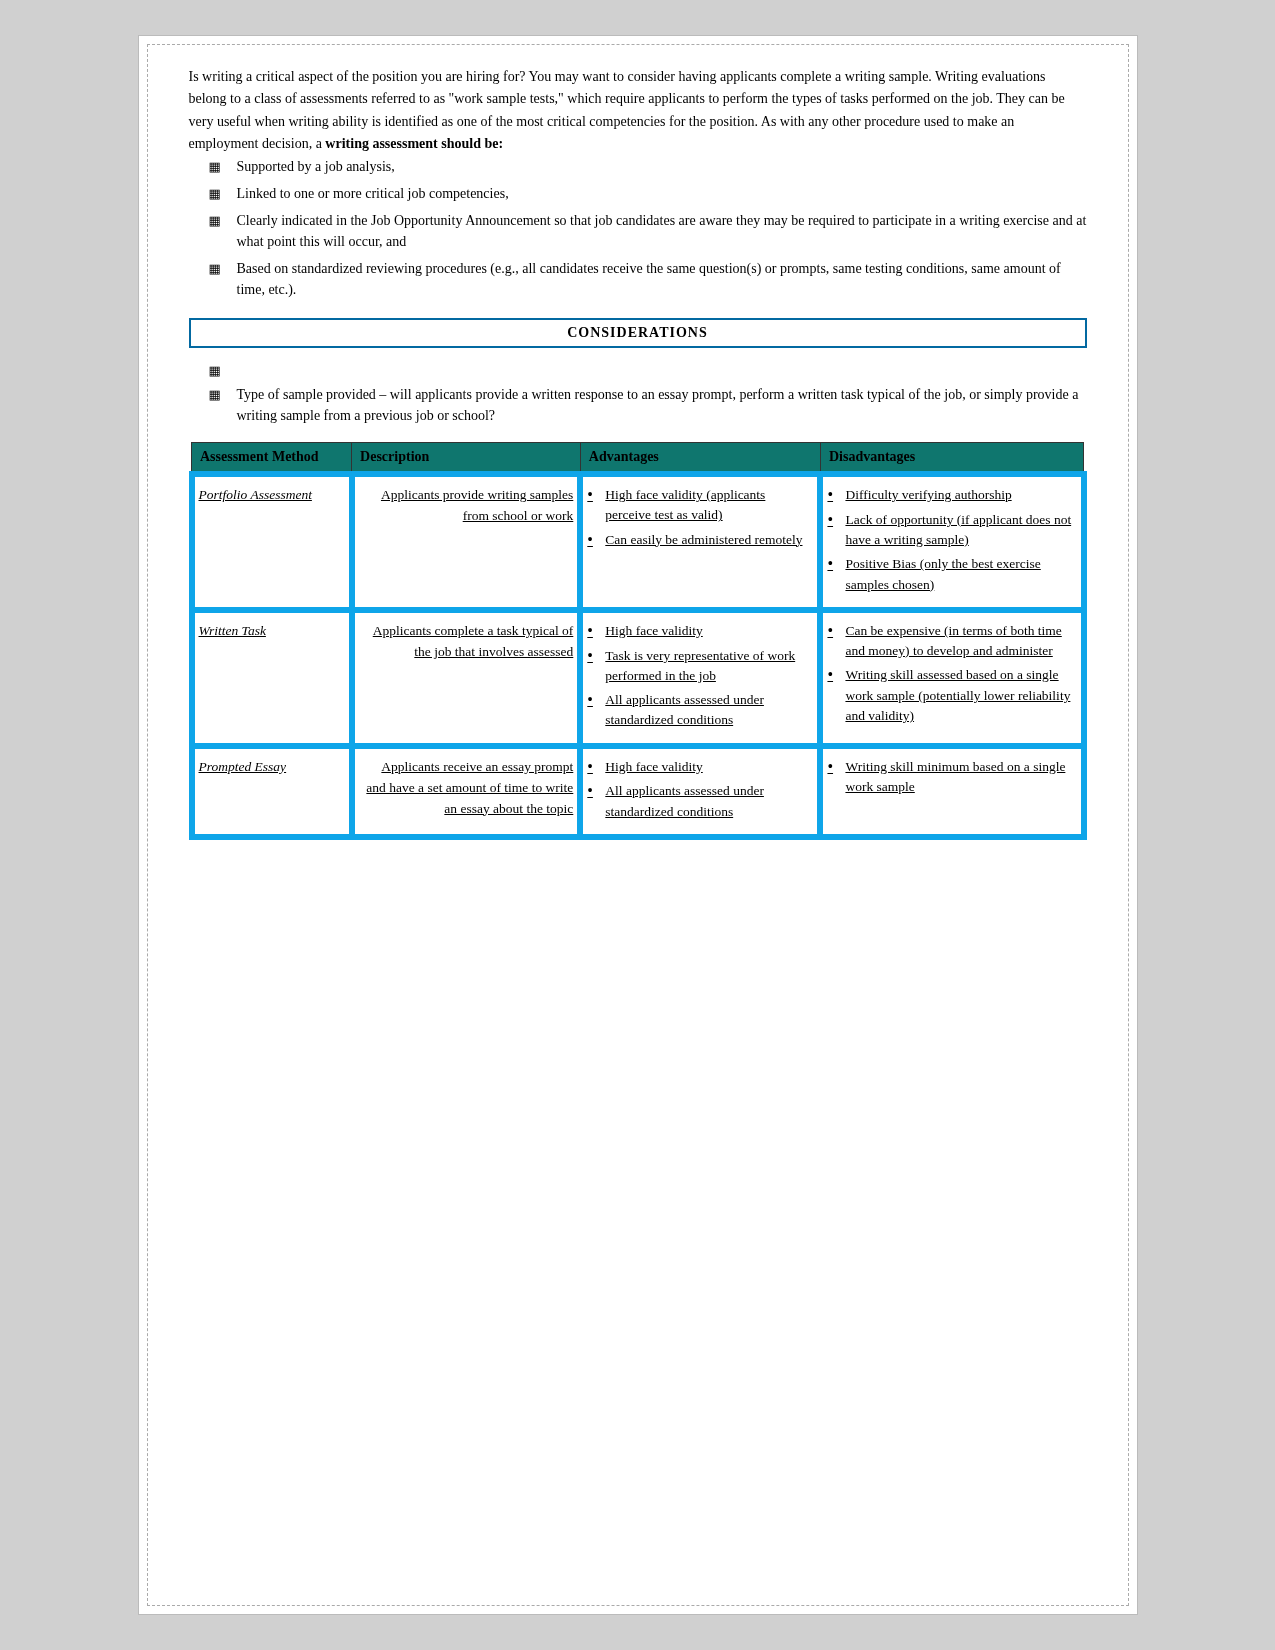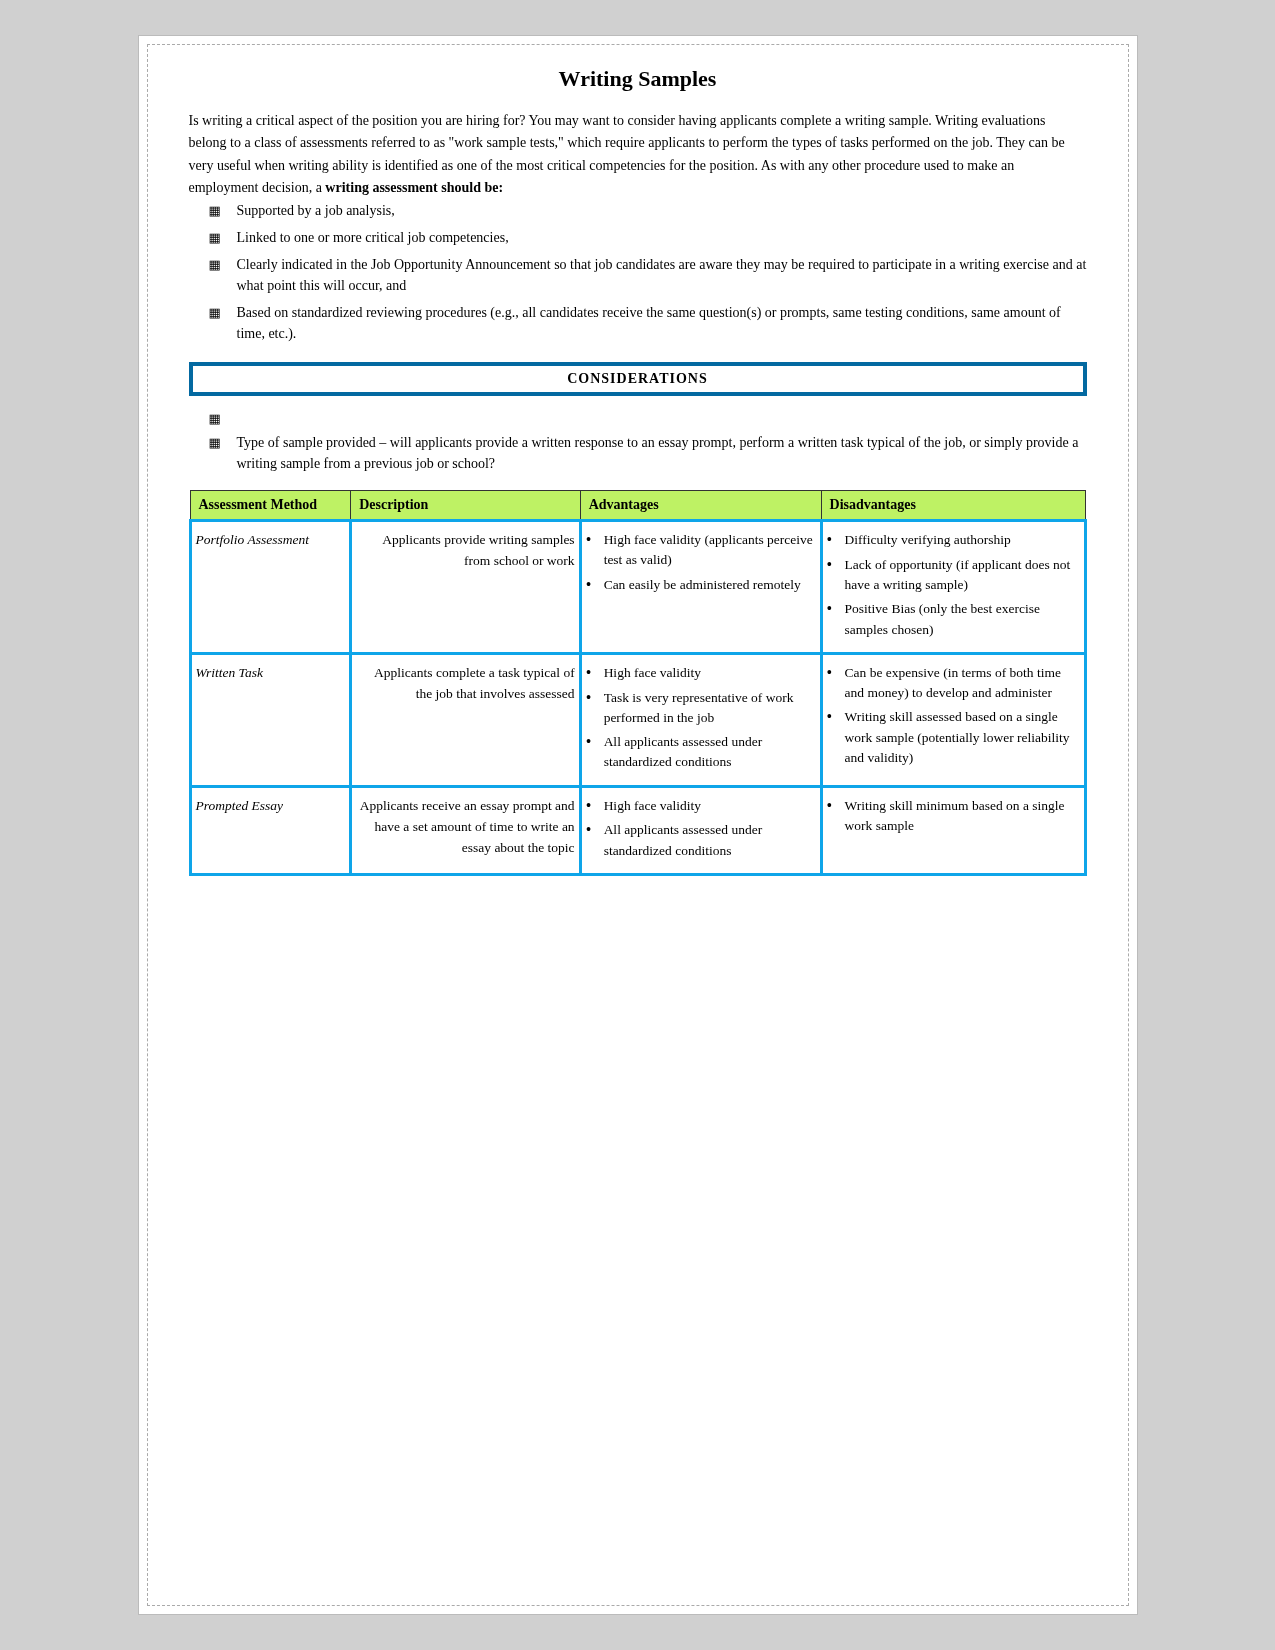--- a/index.html
+++ b/index.html
@@ -53,21 +53,21 @@
       margin-bottom: 6px;
       line-height: 1.5;
     }
     .bullet-icon {
       min-width: 22px;
       margin-right: 6px;
       font-size: 13px;
       margin-top: 1px;
     }
     .considerations-header {
-      border: 4px solid #0369a1;
+      border: 2px solid #0369a1;
       text-align: center;
       padding: 5px;
       font-weight: bold;
       font-size: 14px;
       margin: 18px 0 12px 0;
       letter-spacing: 1px;
     }
     .consider-section {
       margin-bottom: 16px;
     }
@@ -106,29 +106,30 @@
     .assessment-table {
       width: 100%;
       border-collapse: collapse;
       font-size: 13.5px;
       margin-top: 10px;
     }
     .assessment-table th {
       border: 1px solid #333;
       padding: 6px 8px;
       font-weight: bold;
-      background: #bef264;
+      background: #0f766e;
       text-align: left;
       font-size: 14px;
     }
     .assessment-table td {
-      border: 3px solid #0ea5e9;
+      border: 6px solid #0ea5e9;
       padding: 8px 4px;
       vertical-align: top;
       line-height: 1.55;
+      text-decoration: underline;
     }
     .assessment-table td.method-cell {
       font-style: italic;
       width: 140px;
     }
     .assessment-table td.description-cell {
       width: 200px;
       text-align: right;
     }
     .assessment-table td.advantages-cell {
@@ -152,21 +153,20 @@
       min-width: 14px;
       margin-right: 4px;
       font-size: 16px;
       line-height: 1.3;
     }
   </style>
 </head>
 <body>
 
 <div class="page">
-  <h1 class="page-title">Writing Samples</h1>
 
   <p class="intro-text">
     <span>Is writing a critical aspect of the position you are hiring for?  You may want to consider having applicants complete a writing sample.  Writing evaluations belong to a class of assessments referred to as "work sample tests," which require applicants to perform the types of tasks performed on the job.  They can be very useful when writing ability is identified as one of the most critical competencies for the position.  As with any other procedure used to make an employment decision, a</span> <strong>writing assessment should be:</strong>
   </p>
 
   <ul class="bullet-list">
     <li>
       <span class="bullet-icon">▦</span>
       <span>Supported by a job analysis,</span>
     </li>

